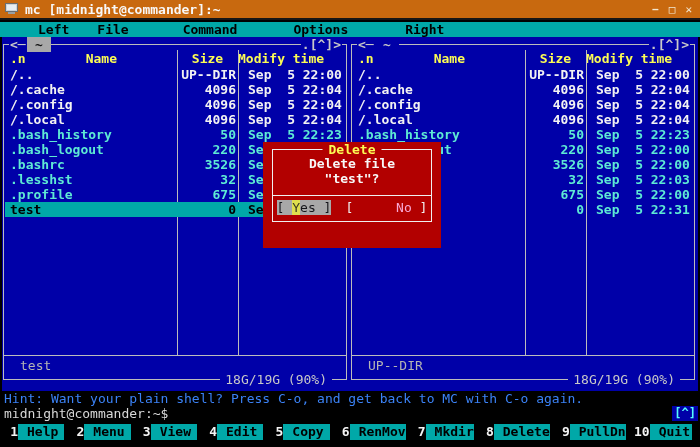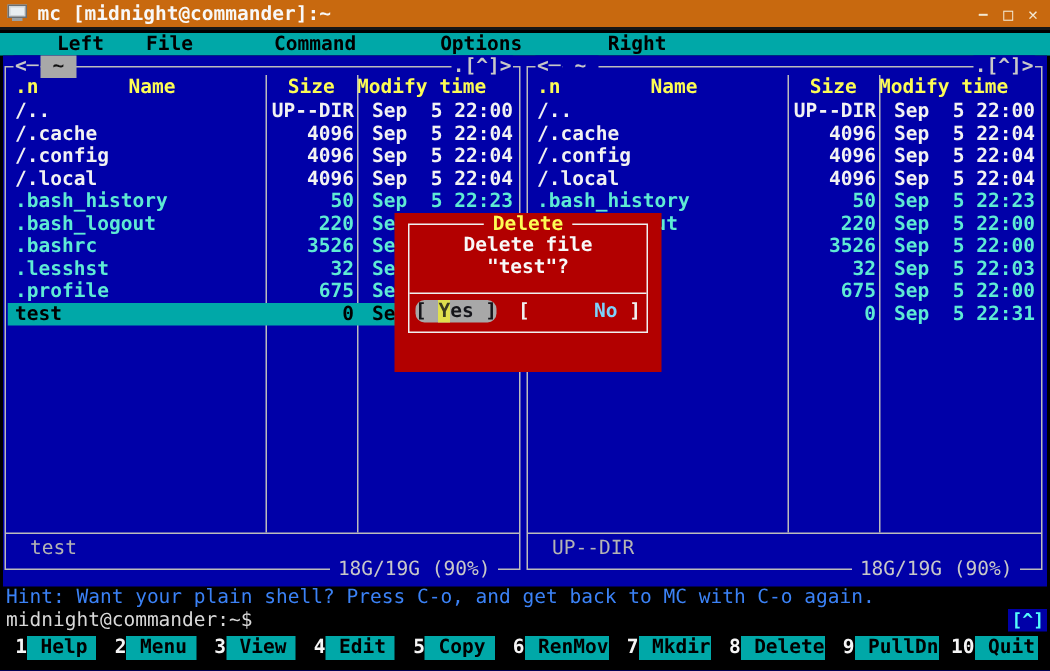--- a/index.html
+++ b/index.html
@@ -68,26 +68,26 @@
   .dialog { position:absolute; left:263px; top:142px; width:178px; height:106px; background:#b20000; font-size:13px; line-height:15px; }
   .dbox { position:absolute; left:9px; right:9px; top:7px; height:73px; border:1px solid #f0f0f0; }
   .dtitle {
     position:absolute; top:-8px; left:50%; transform:translateX(-50%);
     background:#b20000; color:#fcfc54; font-weight:bold; padding:0 6px; white-space:pre;
   }
   .dline { text-align:center; color:#f8f8f8; font-weight:bold; white-space:pre; }
   .dl1 { margin-top:6px; }
   .dsep { position:absolute; left:0; right:0; top:45px; height:1px; background:#f0f0f0; }
   .dbtns { position:absolute; left:0; right:0; top:50px; display:flex; justify-content:center; gap:14px; }
-  .btn { font-weight:bold; white-space:pre; cursor:default;border-radius:6px; }
+  .btn { font-weight:normal; white-space:pre; cursor:default; }
   .btn span { white-space:pre; }
   .btn.yes { background:#a8a8a8; color:#15151a; }
   .btn.yes .hoty { background:#e0e04e; color:#3a3a20; }
   .btn.no { color:#f0f0f0; }
-  .btn.no .hotn { color:#7dd3fc;padding-left:35px; }
+  .btn.no .hotn { color:#f9a8d4;padding-left:35px; }
   
   .hintline { position:absolute; top:391px; left:4px; right:2px; height:15px; color:#3b82f6; font-size:13px; line-height:15px; white-space:pre; }
   .cmdline { position:absolute; top:406px; left:4px; right:2px; height:15px; color:#d8d8d8; font-size:13px; line-height:15px; }
   .histbtn { position:absolute; right:0; top:0; background:#0000a8; color:#54fcfc; font-weight:bold; padding:0 2px; font-size:12px; }
   .fkeys { position:absolute; top:424px; left:2px; right:2px; height:16px; display:flex; padding-left:2px; font-size:13px; line-height:16px; }
   .fslot { flex:1; display:flex; }
   .fnum { width:14px; text-align:right; color:#f4f4f4; font-weight:bold; }
   .flabel { flex:1; margin-right:6px; background:#00a8a8; color:#000; font-weight:bold; padding-left:9px; white-space:pre; overflow:hidden; }
   .fslot:last-child .fnum { width:18px; }
   .bottomstrip { position:absolute; top:441px; left:0; right:0; height:6px; background:#111; border-top:1px solid #2e2e2e; }

